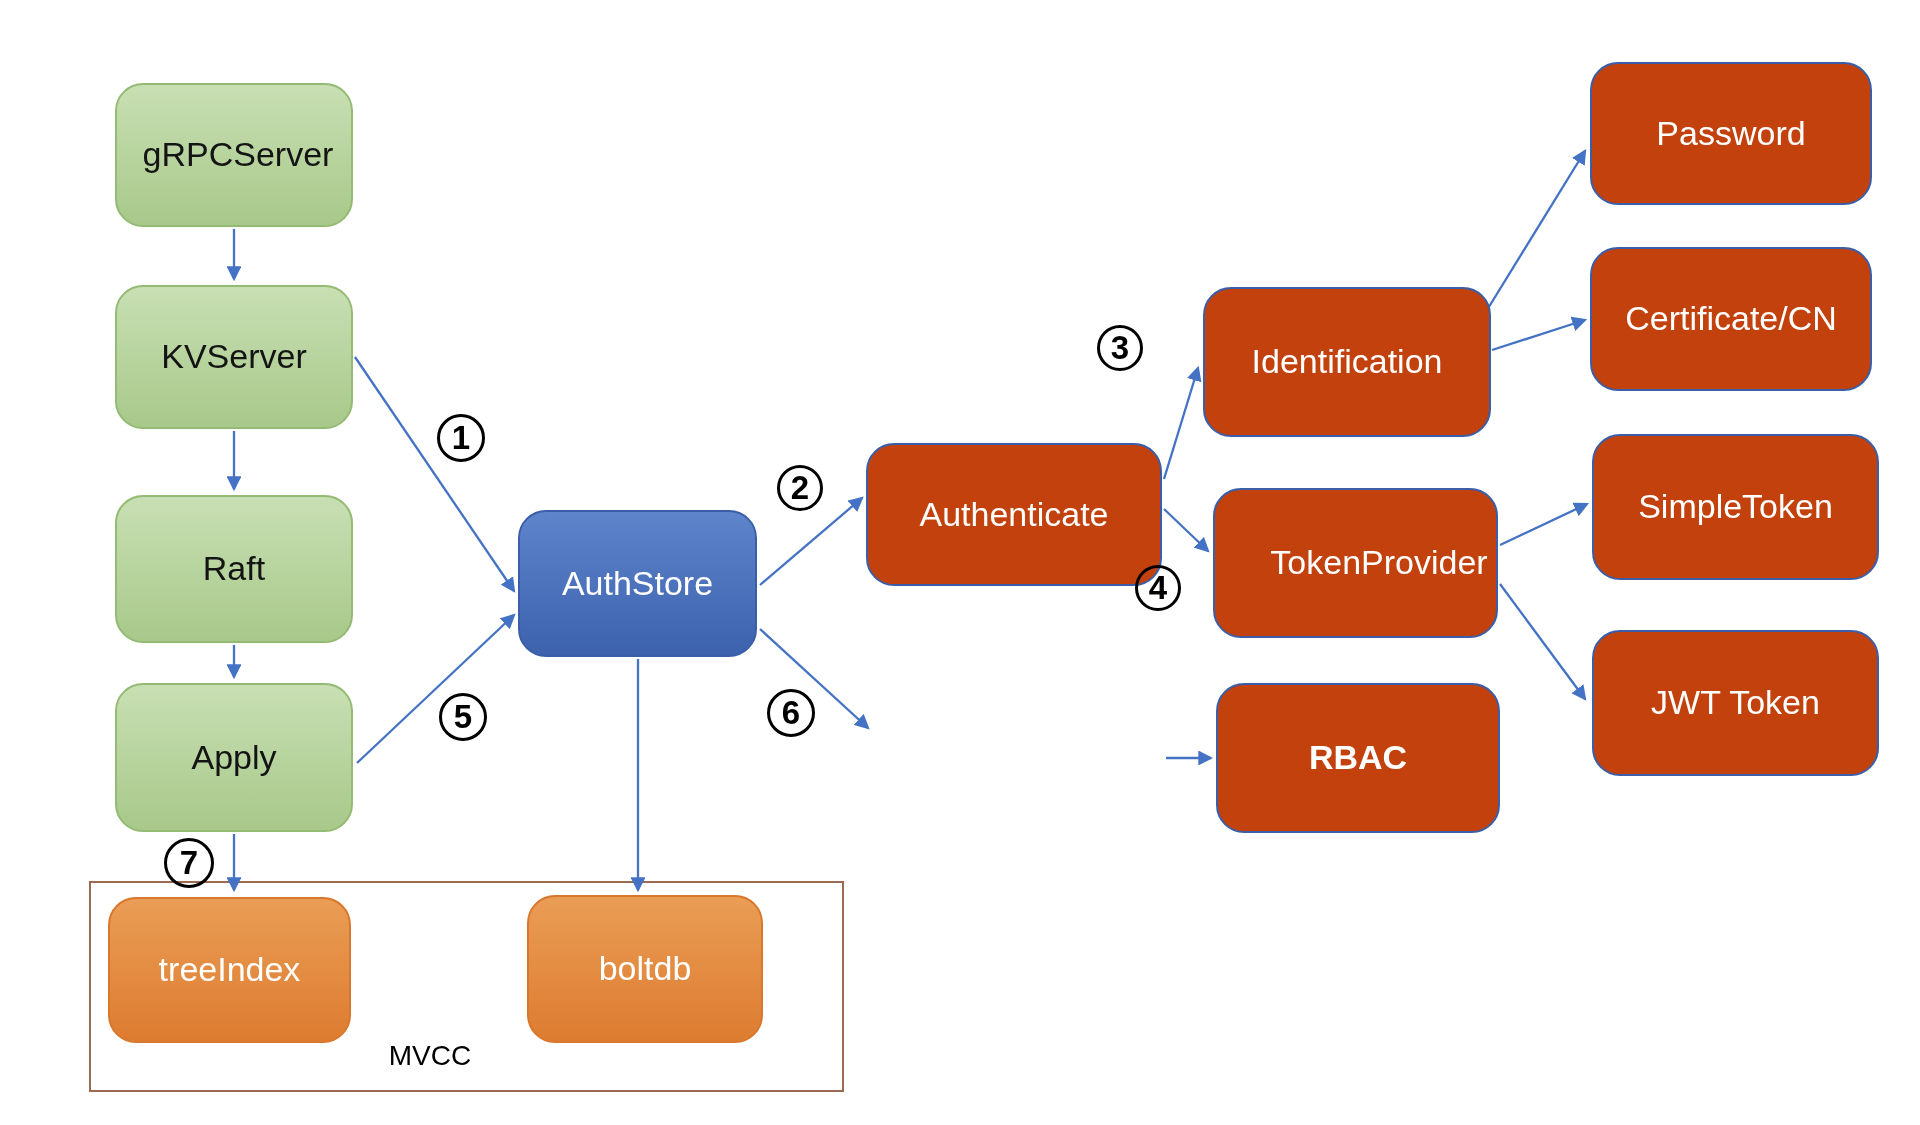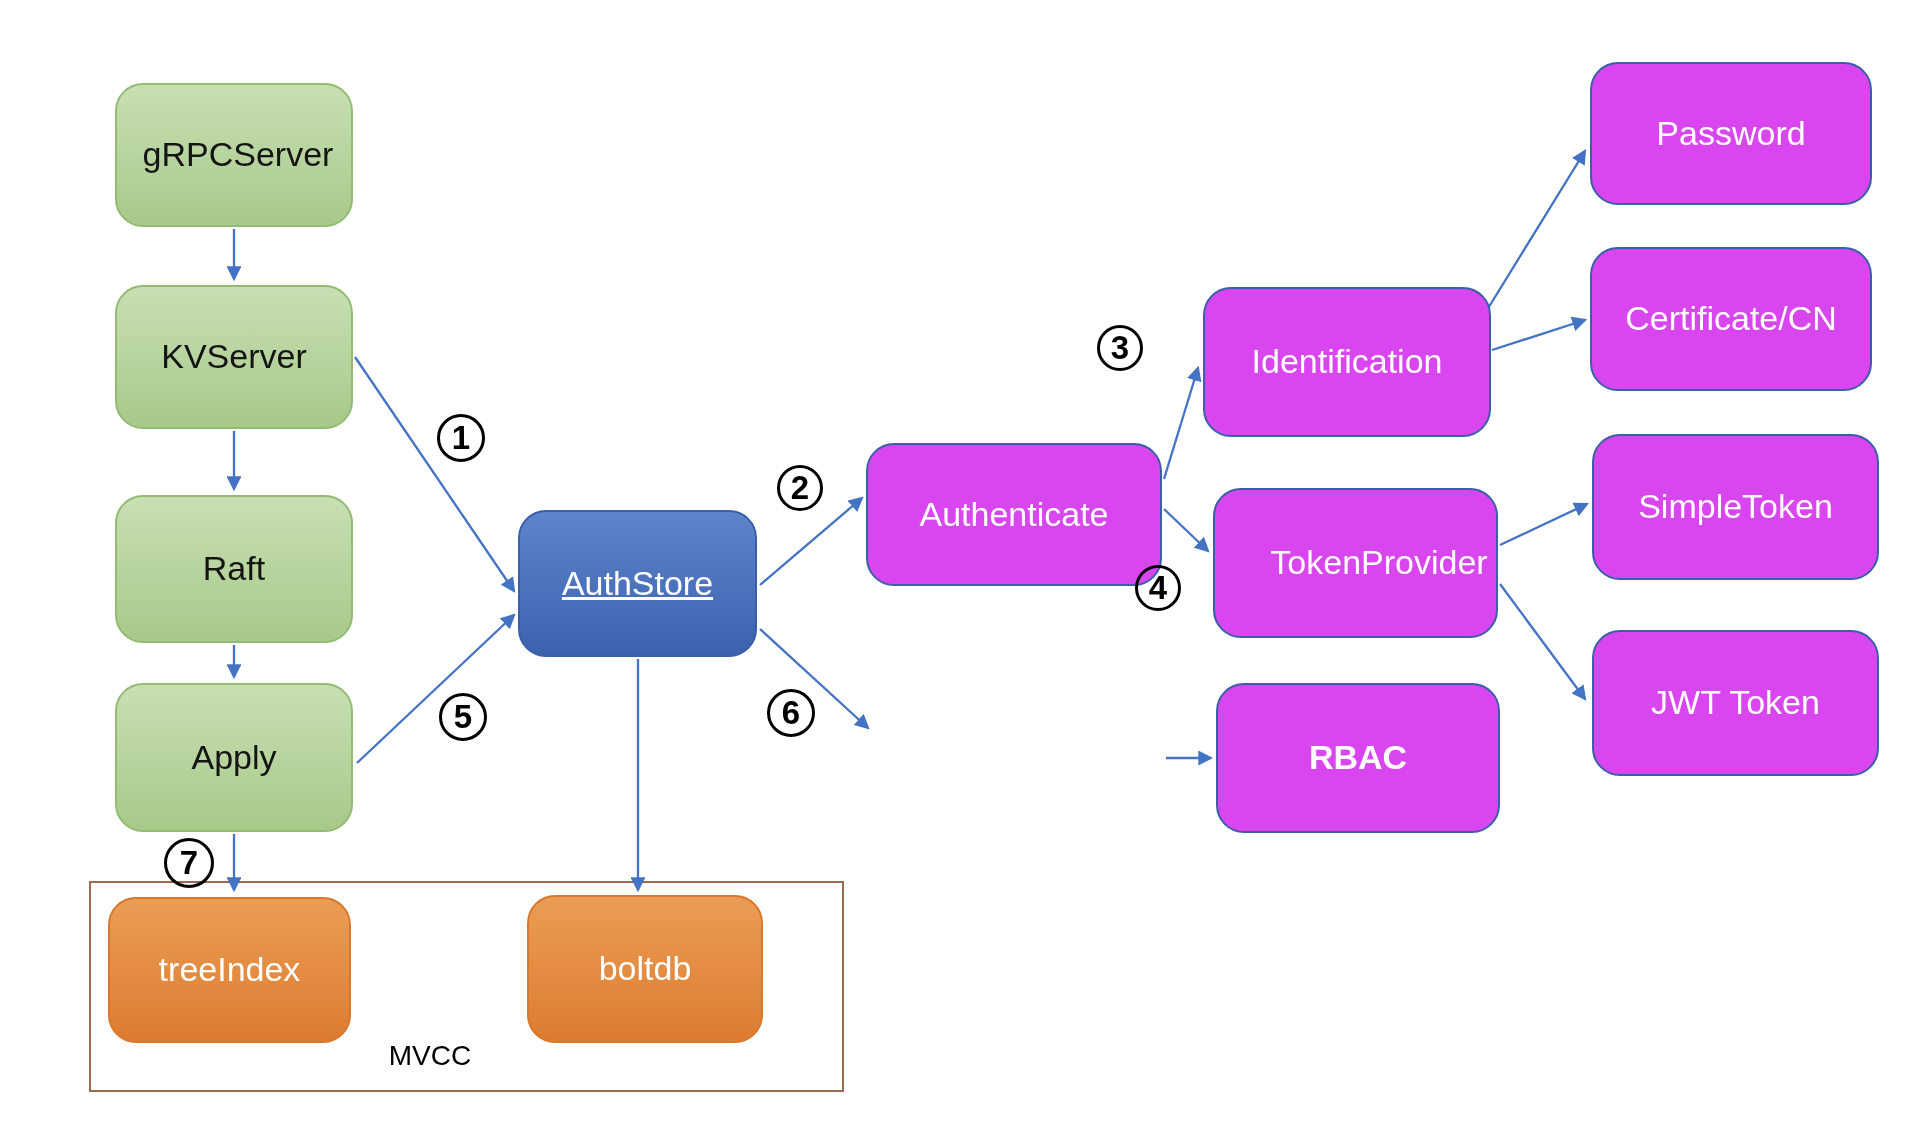--- a/index.html
+++ b/index.html
@@ -10,21 +10,21 @@
   .node{
     position:absolute;display:flex;align-items:center;justify-content:center;
     border-radius:28px;font-size:34px;text-align:center;line-height:1.1;
     box-sizing:border-box;
   }
   .green{
     background:linear-gradient(#c8dfb3,#a8c98a);
     border:2px solid #94bb74;color:#141414;
   }
   .blue{
-    background:#d946ef;border:2px solid #3a5fa8;color:#ffffff;
+    background:#c2410c;border:2px solid #3a5fa8;color:#ffffff;
   }
   .blue-grad{
     background:linear-gradient(#5e84cc,#3c62ae);
     border:2px solid #3a5fa8;color:#ffffff;
   }
   .orange{
     background:linear-gradient(#ea9d55,#dd7c30);
     border:2px solid #d9772c;color:#ffffff;
   }
   .bold{font-weight:bold;}
@@ -76,21 +76,21 @@
       <line x1="1500" y1="584" x2="1585" y2="699" marker-end="url(#arr)"></line>
       <line x1="1166" y1="758" x2="1211" y2="758" marker-end="url(#arr)"></line>
     </g>
   </svg>
 
   <div class="node green" style="left:115px;top:83px;width:238px;height:144px;padding-left:8px;">gRPCServer</div>
   <div class="node green" style="left:115px;top:285px;width:238px;height:144px;">KVServer</div>
   <div class="node green" style="left:115px;top:495px;width:238px;height:148px;">Raft</div>
   <div class="node green" style="left:115px;top:683px;width:238px;height:149px;">Apply</div>
 
-  <div class="node blue-grad" style="left:518px;top:510px;width:239px;height:147px;text-decoration:underline;">AuthStore</div>
+  <div class="node blue-grad" style="left:518px;top:510px;width:239px;height:147px;">AuthStore</div>
 
   <div class="node blue" style="left:866px;top:427px;width:296px;height:143px;margin-top:16px;">Authenticate</div>
   <div class="node blue" style="left:1203px;top:287px;width:288px;height:150px;">Identification</div>
   <div class="node blue" style="left:1213px;top:488px;width:285px;height:150px;padding-left:47px;">TokenProvider</div>
   <div class="node blue" style="left:1590px;top:62px;width:282px;height:143px;">Password</div>
   <div class="node blue" style="left:1590px;top:247px;width:282px;height:144px;">Certificate/CN</div>
   <div class="node blue" style="left:1592px;top:434px;width:287px;height:146px;">SimpleToken</div>
   <div class="node blue" style="left:1592px;top:630px;width:287px;height:146px;">JWT Token</div>
   <div class="node blue bold" style="left:1216px;top:683px;width:284px;height:150px;">RBAC</div>
 

